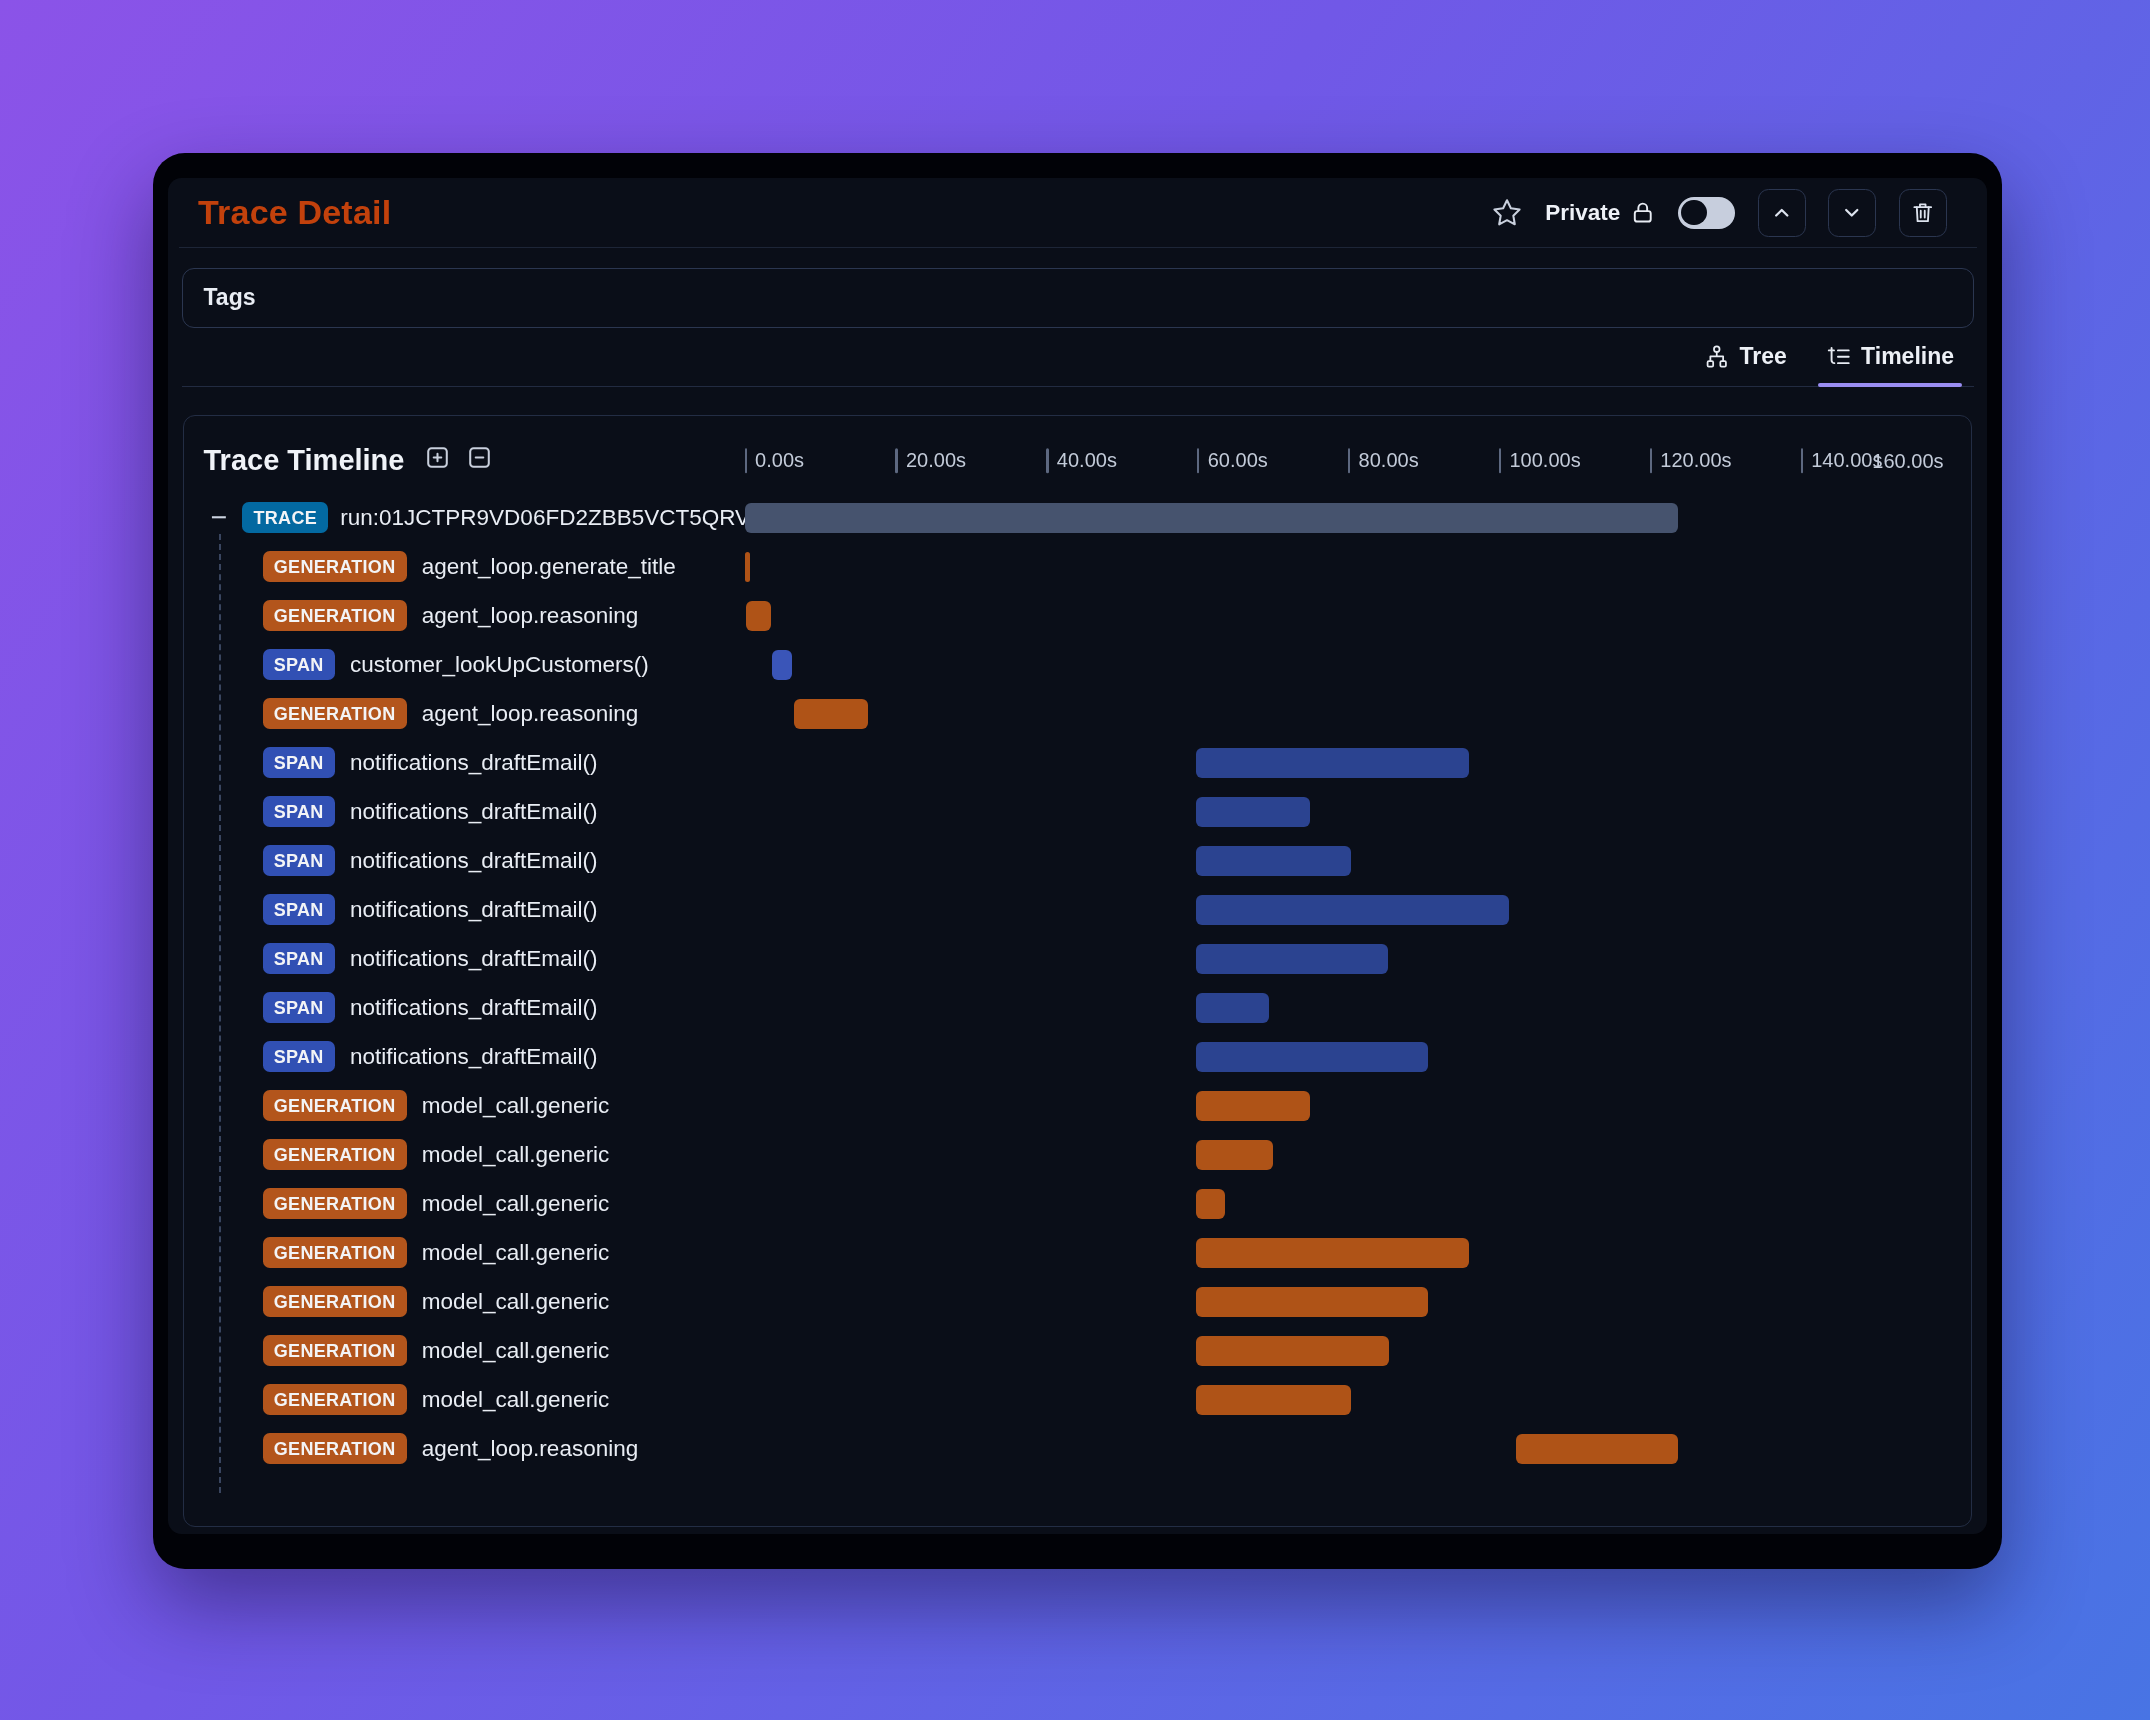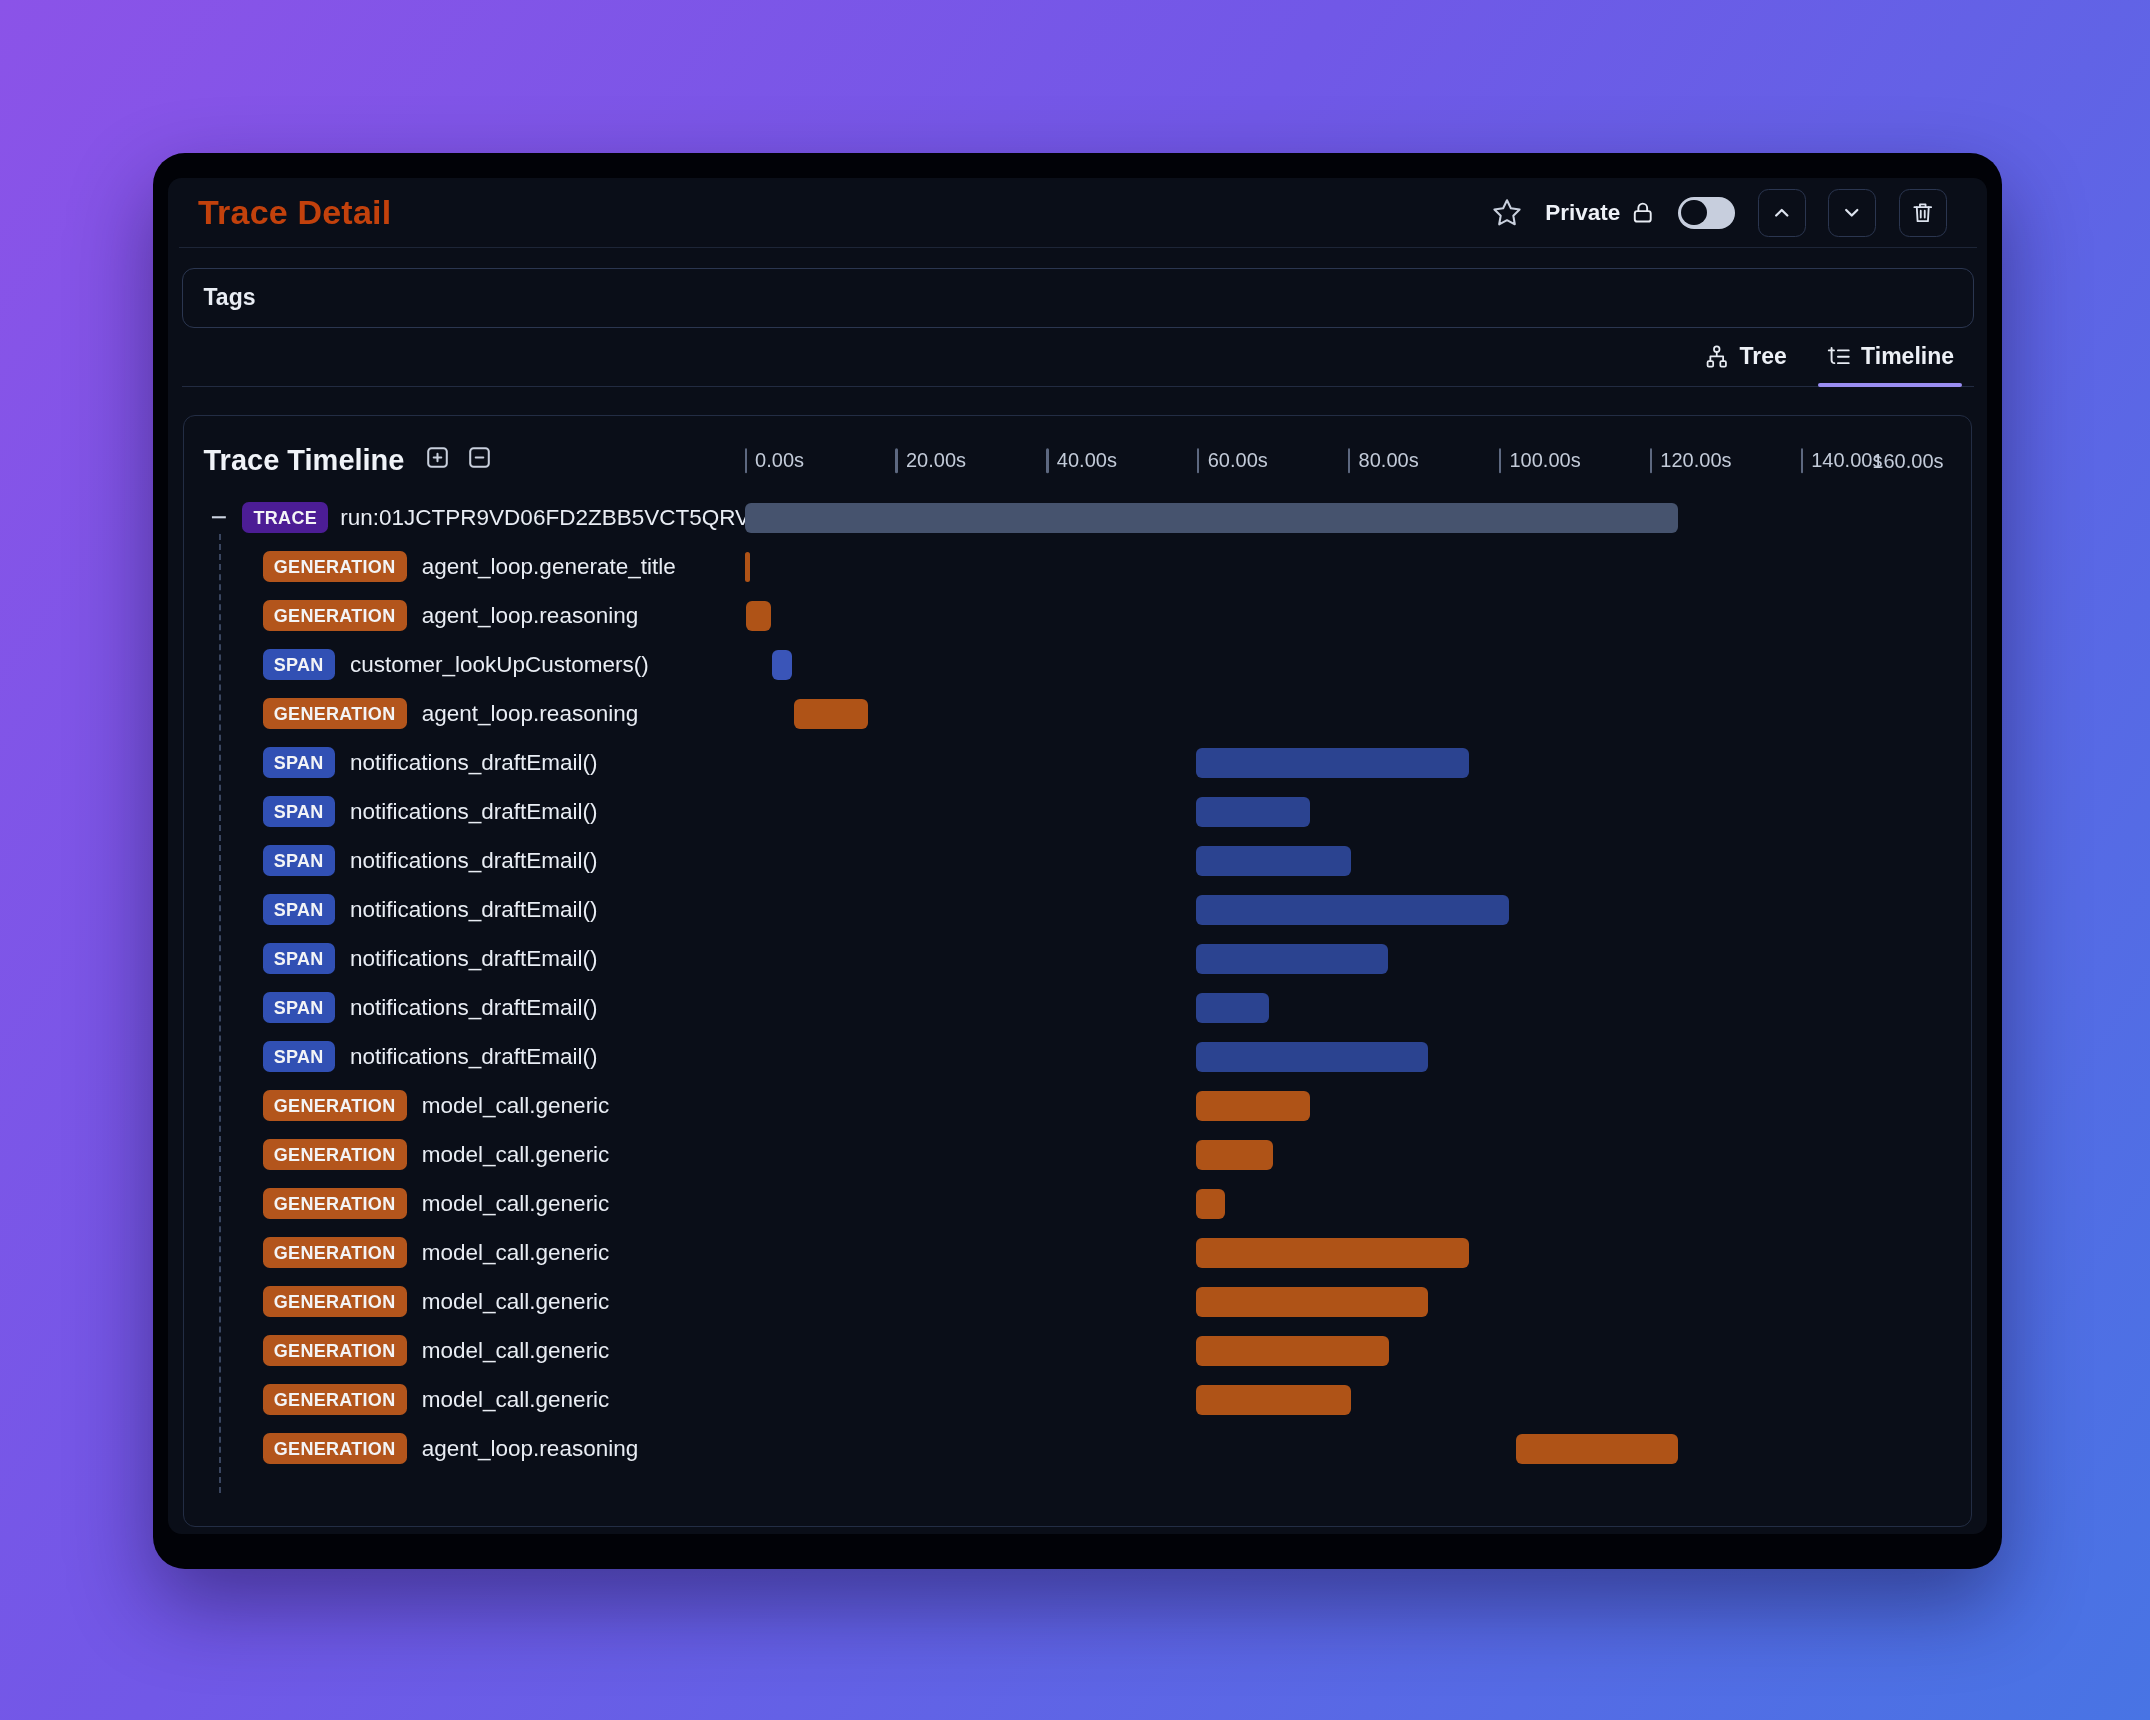--- a/index.html
+++ b/index.html
@@ -206,21 +206,21 @@
               <span class="tick-line"></span>
               <span class="tick-label">140.00s</span>
             </div>
           </div>
       </div>
       <div class="rows">
         <div class="tree-guide"></div>
       <div class="t-row">
             <div class="t-row-label root">
               <span class="collapser">−</span>
-              <span class="badge" style="background: #4c1d95;">TRACE</span>
+              <span class="badge" style="background: #0369a1;">TRACE</span>
               <span class="obs-name">run:01JCTPR9VD06FD2ZBB5VCT5QRV</span>
             </div>
             <div class="t-row-chart">
               <div class="bar" style="left: 0%; width: 77.375%; background: rgb(70, 83, 110);"></div>
             </div>
           </div>
           <div class="t-row">
             <div class="t-row-label child">
               <span class="badge" style="background: rgb(179, 85, 28);">GENERATION</span>
               <span class="obs-name">agent_loop.generate_title</span>

